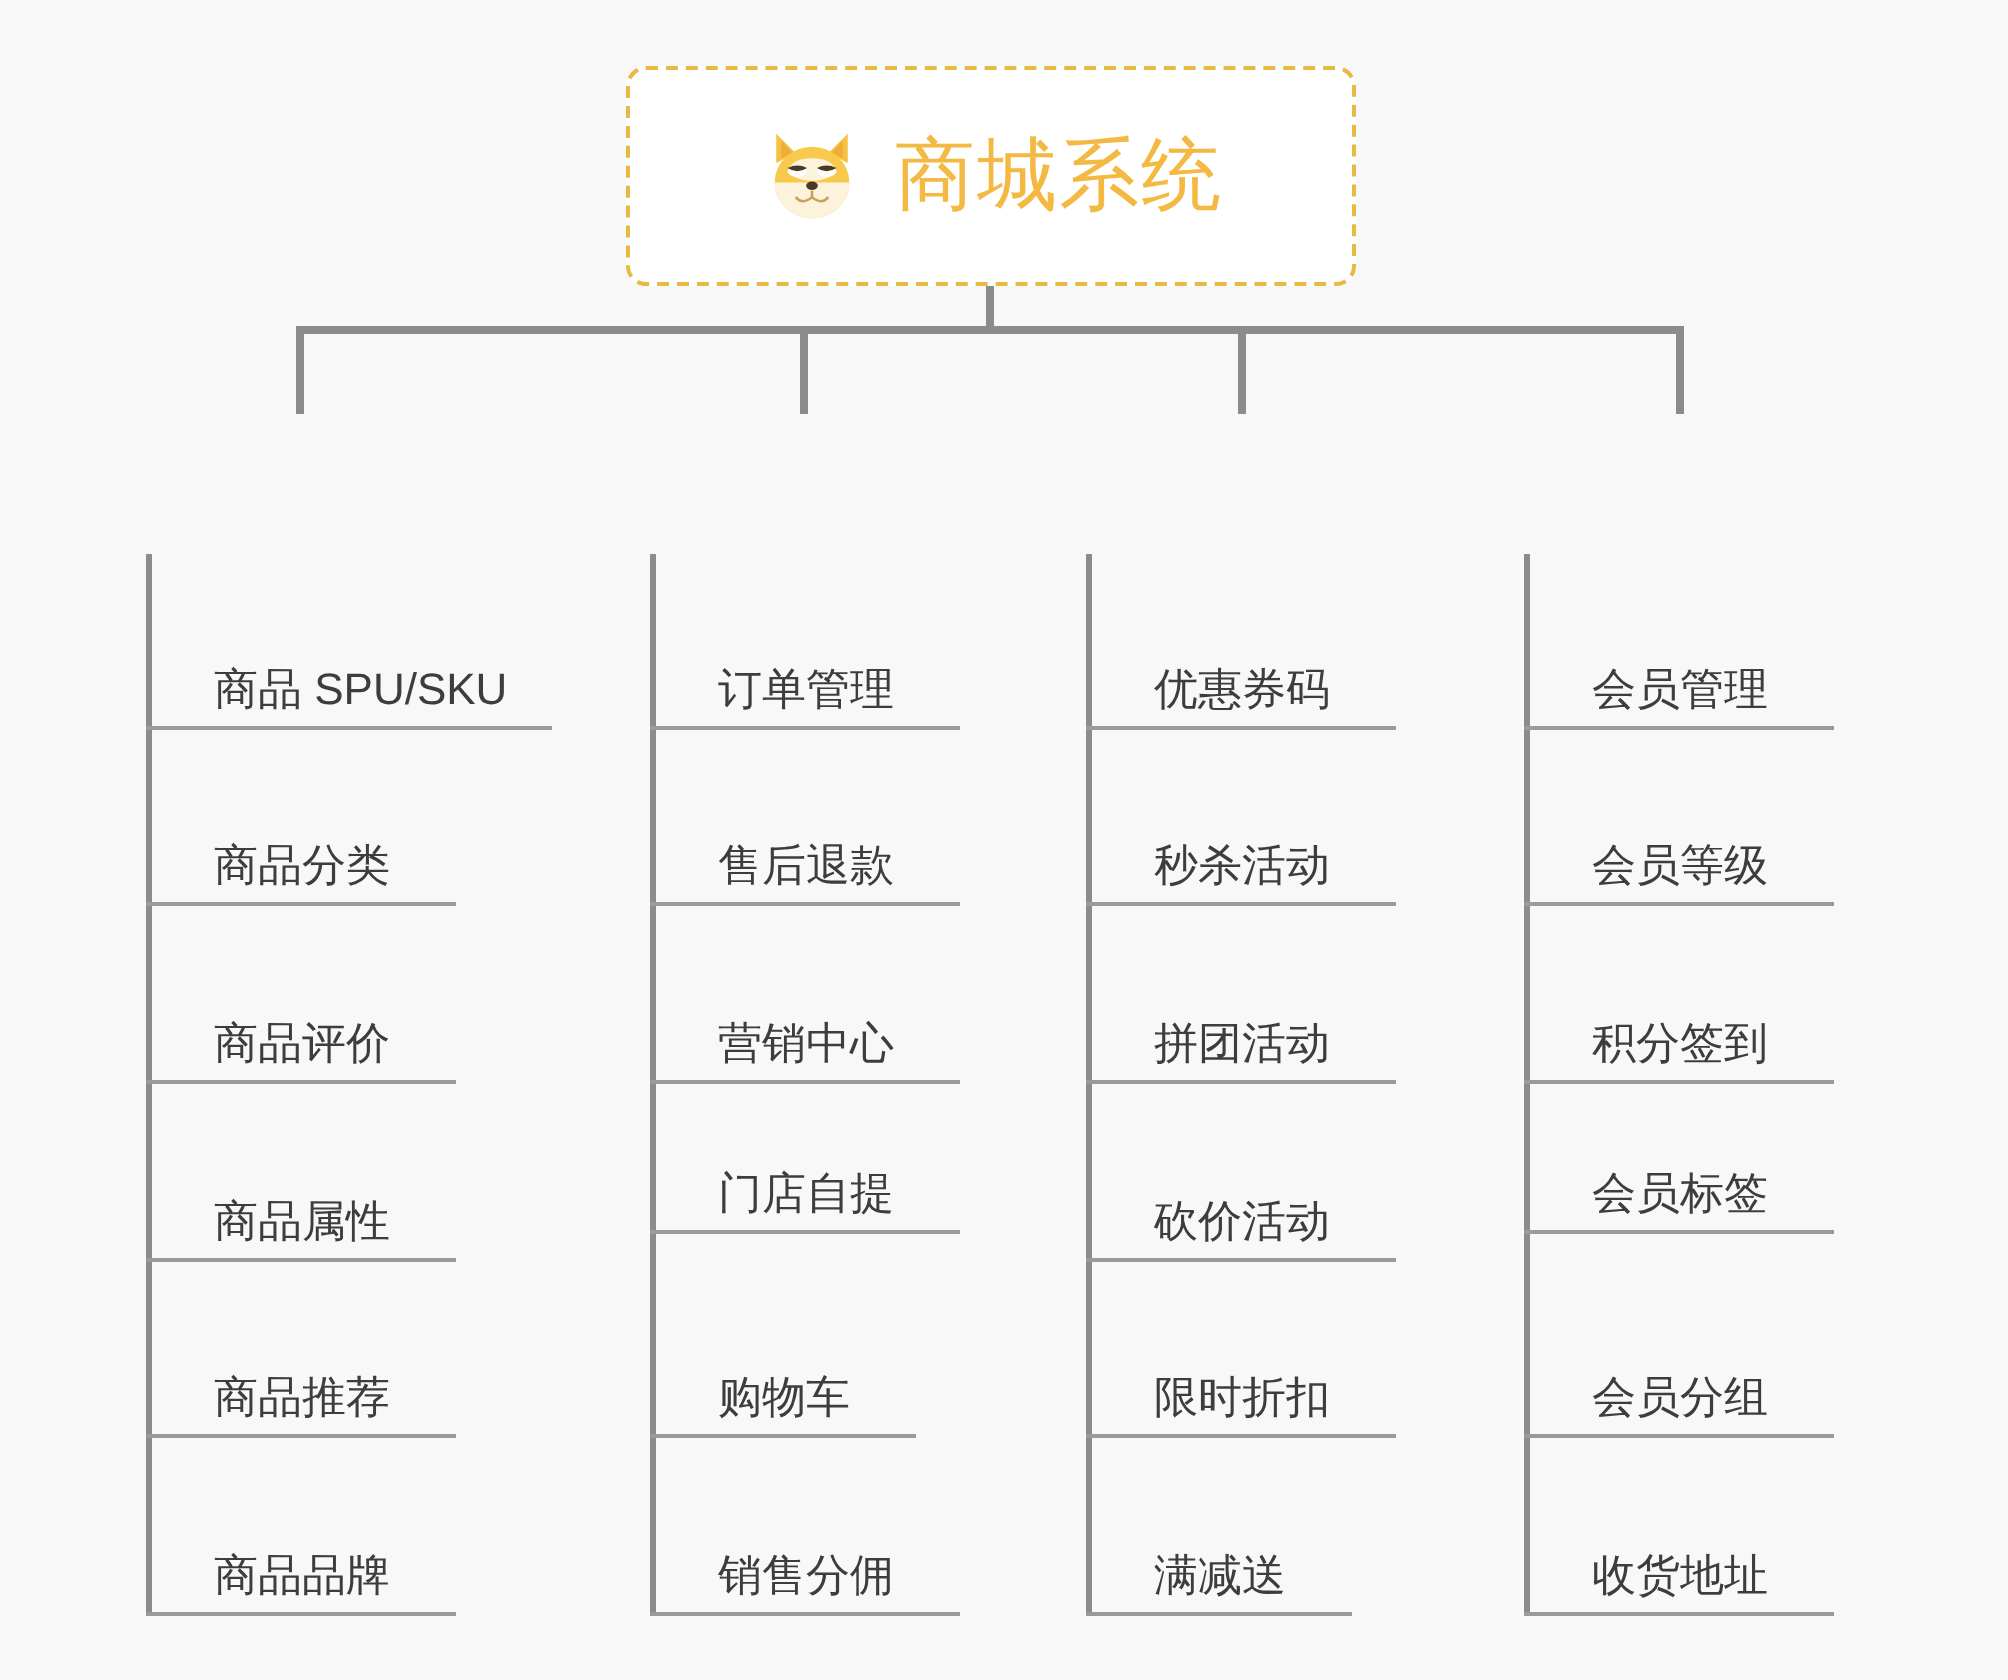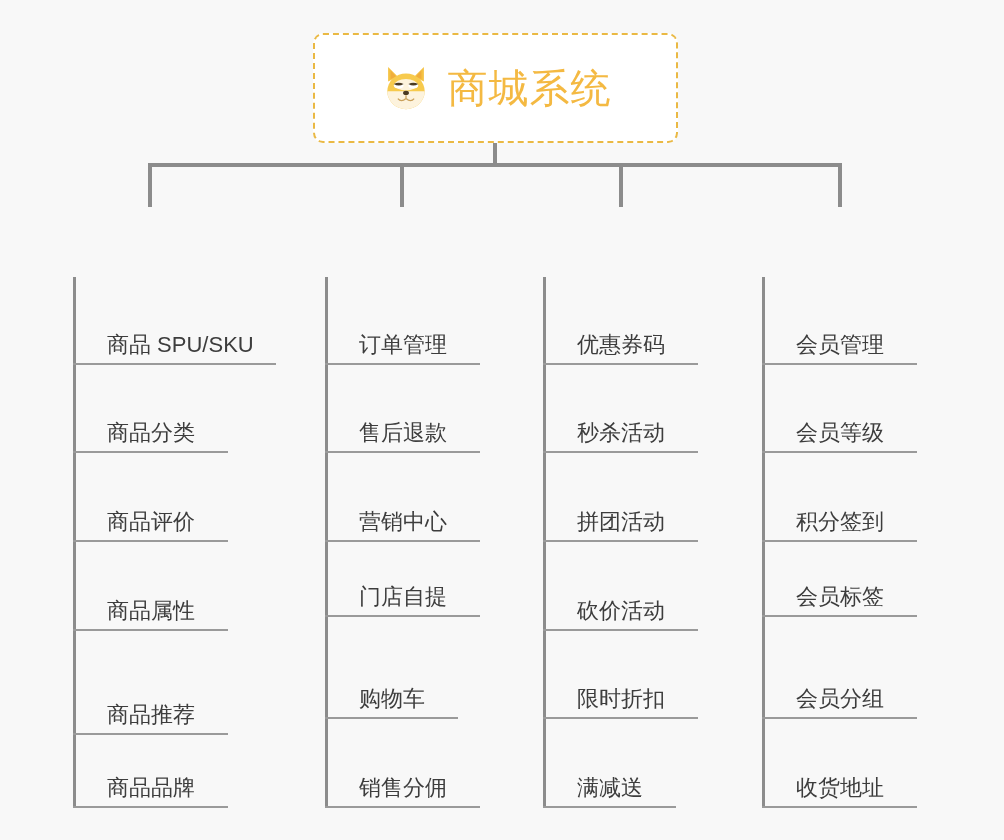--- a/index.html
+++ b/index.html
@@ -146,21 +146,21 @@
       <div class="leaf-rule" style="width:155px;"></div>
     </div>
     <div class="leaf" style="top:177px; width:155px;">
       <span class="leaf-text">商品评价</span>
       <div class="leaf-rule" style="width:155px;"></div>
     </div>
     <div class="leaf" style="top:266px; width:155px;">
       <span class="leaf-text">商品属性</span>
       <div class="leaf-rule" style="width:155px;"></div>
     </div>
-    <div class="leaf" style="top:370px; width:155px;">
+    <div class="leaf" style="top:354px; width:155px;">
       <span class="leaf-text">商品推荐</span>
       <div class="leaf-rule" style="width:155px;"></div>
     </div>
     <div class="leaf" style="top:443px; width:155px;">
       <span class="leaf-text">商品品牌</span>
       <div class="leaf-rule" style="width:155px;"></div>
     </div>
   </div>
 
   <div class="col" style="left:325px; width:230px;">

